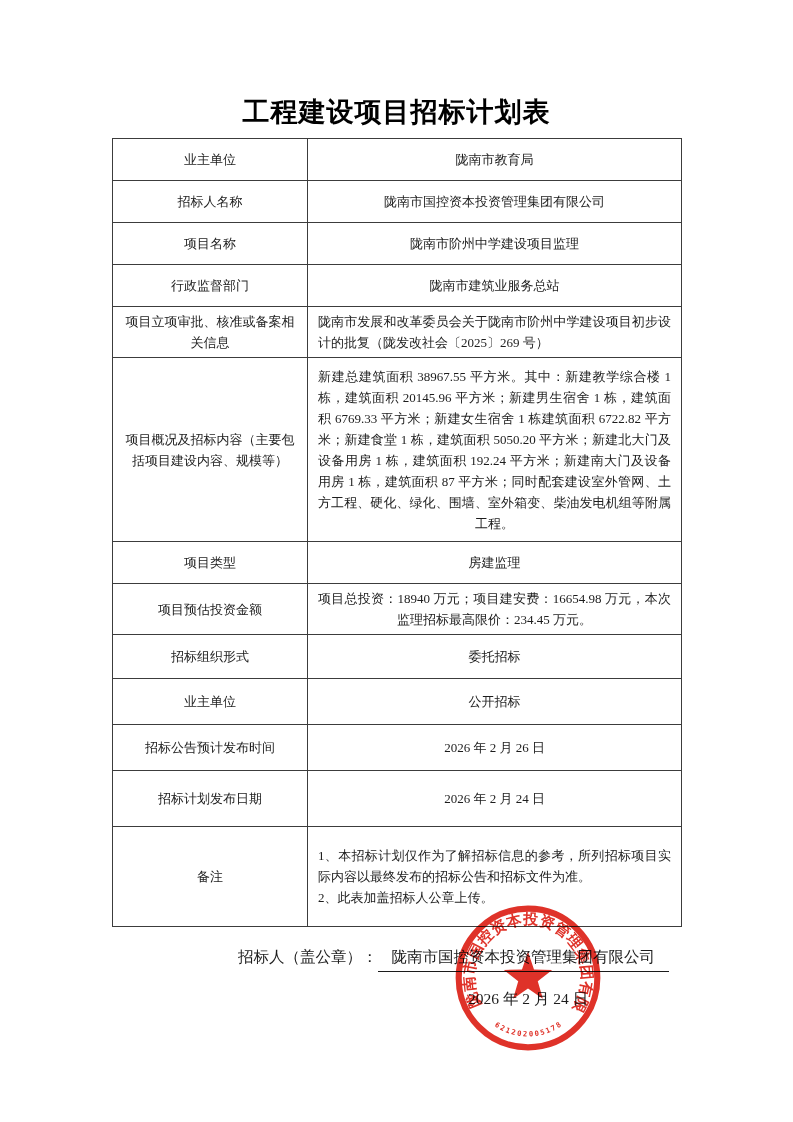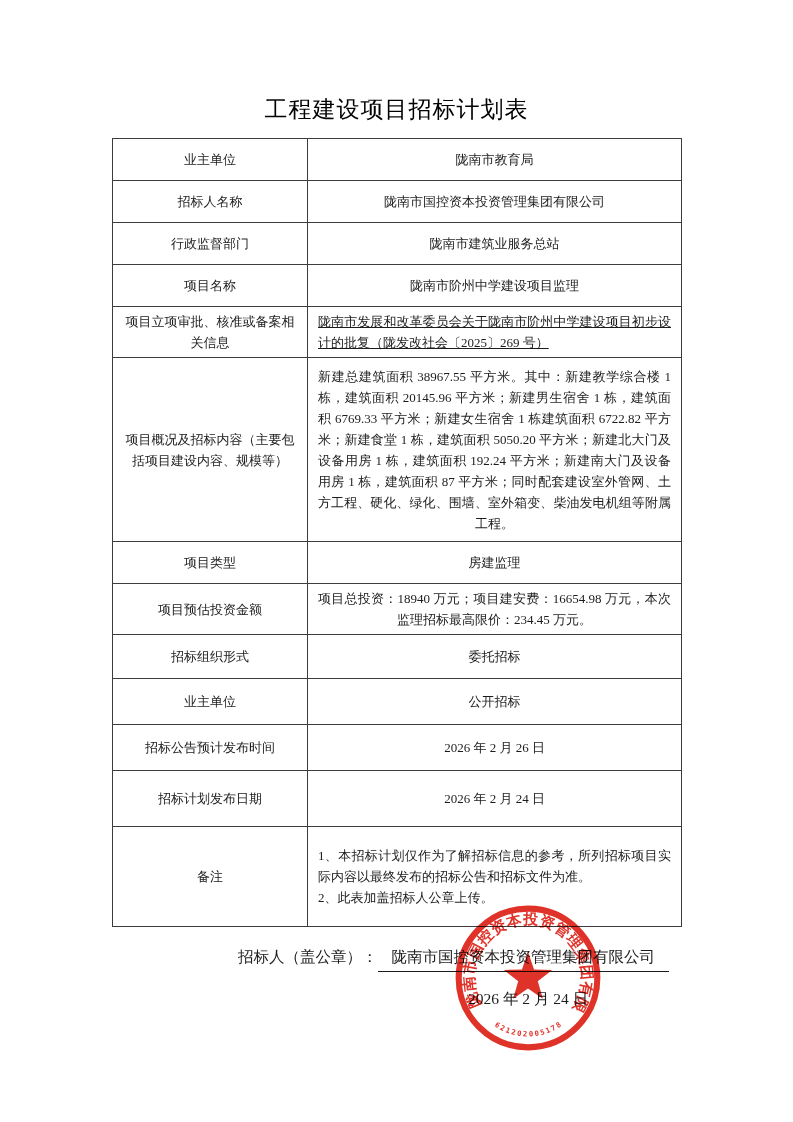--- a/index.html
+++ b/index.html
@@ -14,22 +14,22 @@
     color: #1c1c1c;
     overflow: hidden;
   }
   .doc-title {
     position: absolute;
     top: 94px;
     left: 0;
     width: 100%;
     text-align: center;
     font-family: "Liberation Sans", "DejaVu Sans", sans-serif;
-    font-weight: normal;
-    font-size: 23px;
+    font-weight: bold;
+    font-size: 27px;
     letter-spacing: 1px;
     color: #000;
   }
   table.doc-table {
     position: absolute;
     top: 138px;
     left: 112px;
     width: 569px;
     border-collapse: collapse;
     table-layout: fixed;
@@ -47,21 +47,20 @@
     padding: 4px 12px;
   }
   td.cell-value {
     width: 374px;
     text-align: center;
     padding: 4px 10px;
   }
   td.cell-value.just {
     text-align: justify;
     text-justify: inter-ideograph;
-    text-decoration: underline;
   }
   td.cell-value.just-center-last {
     text-align: justify;
     text-justify: inter-ideograph;
     text-align-last: center;
   }
   td.cell-value.left {
     text-align: justify;
     text-justify: inter-ideograph;
     text-align-last: left;
@@ -118,26 +117,26 @@
     <tbody>
       <tr class="h-42">
         <td class="cell-label">业主单位</td>
         <td class="cell-value">陇南市教育局</td>
       </tr>
       <tr class="h-42">
         <td class="cell-label">招标人名称</td>
         <td class="cell-value">陇南市国控资本投资管理集团有限公司</td>
       </tr>
       <tr class="h-42">
+        <td class="cell-label">项目名称</td>
+        <td class="cell-value">陇南市阶州中学建设项目监理</td>
+      </tr>
+      <tr class="h-42">
         <td class="cell-label">行政监督部门</td>
         <td class="cell-value">陇南市建筑业服务总站</td>
-      </tr>
-      <tr class="h-42">
-        <td class="cell-label">项目名称</td>
-        <td class="cell-value">陇南市阶州中学建设项目监理</td>
       </tr>
       <tr class="h-48">
         <td class="cell-label">项目立项审批、核准或备案相关信息</td>
         <td class="cell-value just">陇南市发展和改革委员会关于陇南市阶州中学建设项目初步设计的批复（陇发改社会〔2025〕269 号）</td>
       </tr>
       <tr class="h-184">
         <td class="cell-label">项目概况及招标内容（主要包括项目建设内容、规模等）</td>
         <td class="cell-value just-center-last">新建总建筑面积 38967.55 平方米。其中：新建教学综合楼 1 栋，建筑面积 20145.96 平方米；新建男生宿舍 1 栋，建筑面积 6769.33 平方米；新建女生宿舍 1 栋建筑面积 6722.82 平方米；新建食堂 1 栋，建筑面积 5050.20 平方米；新建北大门及设备用房 1 栋，建筑面积 192.24 平方米；新建南大门及设备用房 1 栋，建筑面积 87 平方米；同时配套建设室外管网、土方工程、硬化、绿化、围墙、室外箱变、柴油发电机组等附属工程。</td>
       </tr>
       <tr class="h-42">

